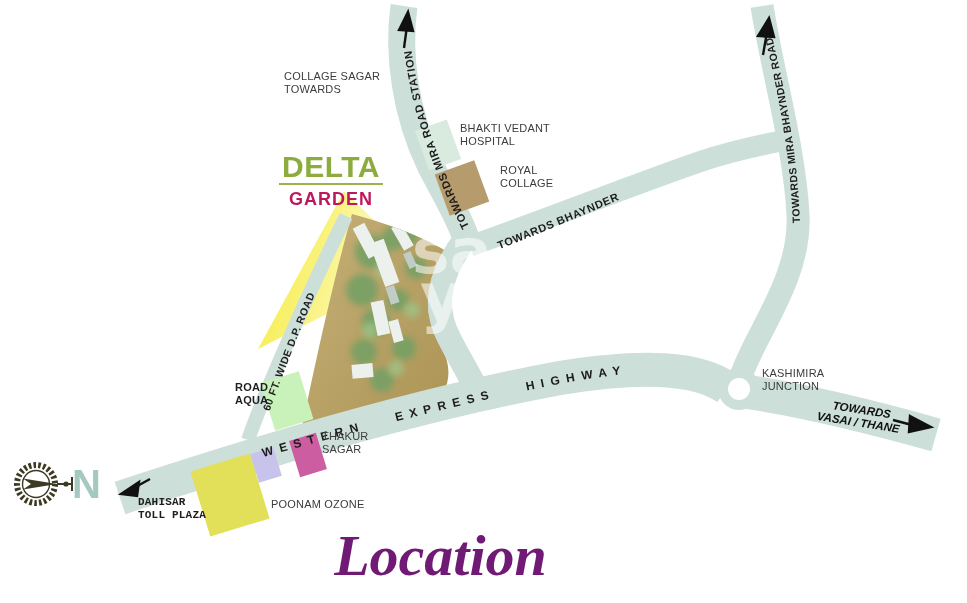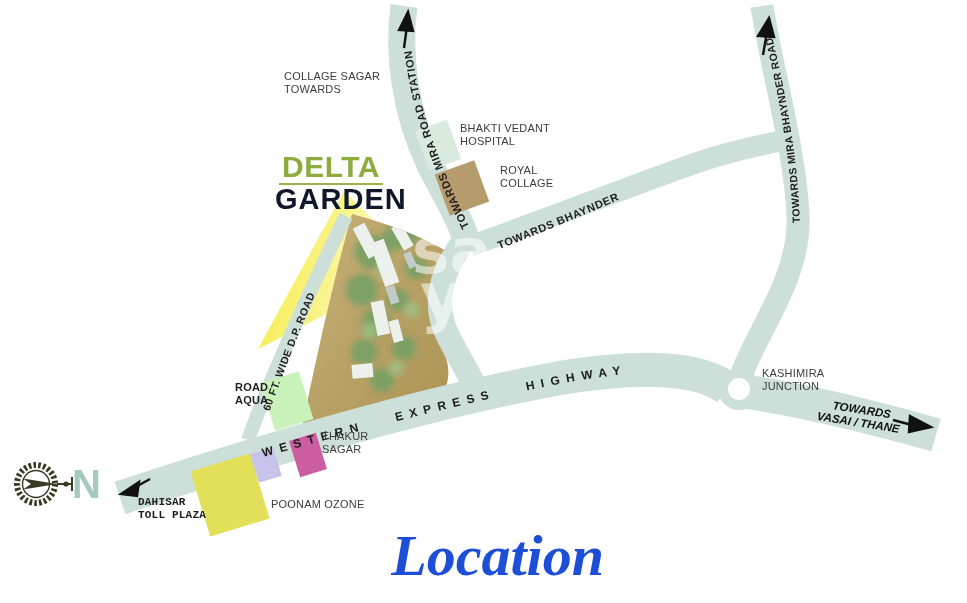--- a/index.html
+++ b/index.html
@@ -4,28 +4,28 @@
 <style>
   html,body{margin:0;padding:0;background:#fff;}
   .stage{position:relative;width:967px;height:603px;background:#ffffff;overflow:hidden;
          font-family:"Liberation Sans",sans-serif;}
   svg.map{position:absolute;left:0;top:0;}
   .lbl{position:absolute;font-size:11px;line-height:13px;color:#3c3c3c;letter-spacing:.2px;white-space:nowrap;}
   .lbl.bold{font-weight:bold;color:#1e1e1e;}
   .logo{position:absolute;left:275px;top:136px;width:112px;text-align:center;margin-top:16px;}
   .logo .l1{font-weight:bold;font-size:30px;line-height:30px;letter-spacing:.5px;color:#8cac3e;}
   .logo .rule{border:0;border-top:2px solid #9db24c;margin:1px 4px 2px 4px;}
-  .logo .l2{font-weight:bold;font-size:29px;line-height:24px;letter-spacing:1px;color:#0f172a;}
+  .logo .l2{font-weight:bold;font-size:18px;line-height:24px;letter-spacing:1px;color:#be185d;}
   .north{position:absolute;left:72px;top:464px;font-size:40px;font-weight:bold;color:#a5c8c0;line-height:40px;}
   .vasai{position:absolute;left:826px;top:398px;transform:rotate(9deg);transform-origin:left top;
          font-weight:bold;font-style:italic;font-size:11.5px;line-height:13px;color:#111;text-align:left;}
   .vasai .v2{margin-left:-6px;}
-  .title{position:absolute;left:289px;top:524px;width:315px;text-align:right;
+  .title{position:absolute;left:283px;top:524px;width:315px;text-align:center;
          font-family:"Liberation Serif",serif;font-style:italic;font-weight:bold;
-         font-size:58px;color:#1d4ed8;line-height:64px;}
+         font-size:58px;color:#701a75;line-height:64px;}
   .wm{position:absolute;color:rgba(255,255,255,.55);font-weight:bold;font-family:"DejaVu Sans",sans-serif;pointer-events:none;}
   .wm1{left:412px;top:222px;font-size:63px;line-height:60px;}
   .wm2{left:420px;top:268px;font-size:66px;line-height:60px;}
   .road-label{font-weight:bold;fill:#1c1c1c;}
 </style>
 </head>
 <body>
 
 <div class="stage">
 

